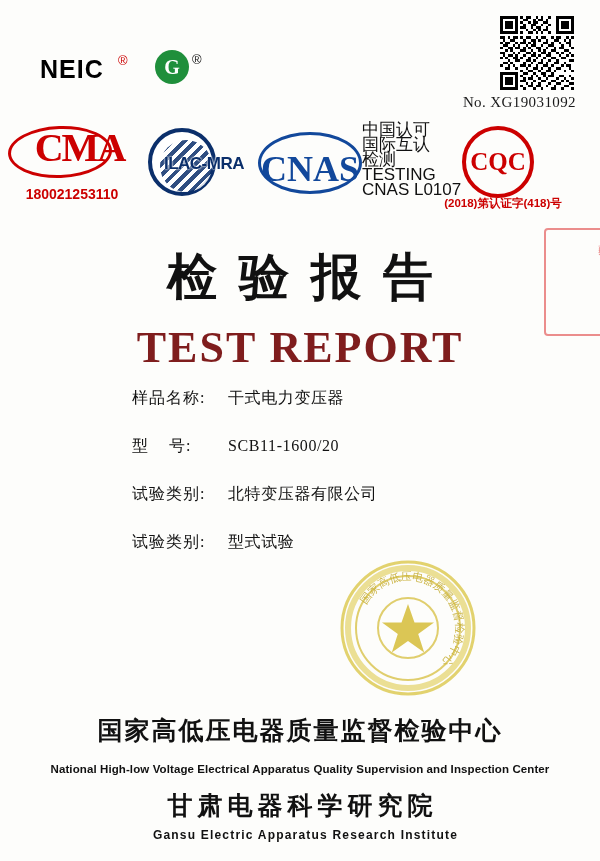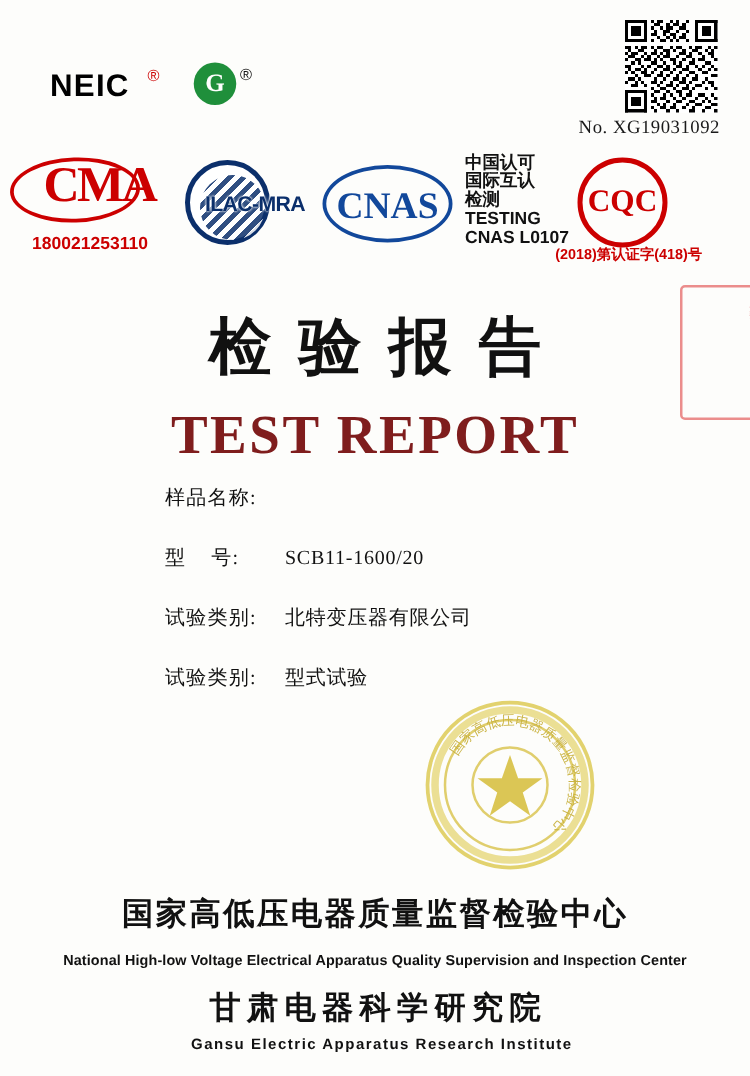--- a/index.html
+++ b/index.html
@@ -185,33 +185,33 @@
     box-sizing: border-box;
   }
   .cnas-word {
     position: absolute;
     left: 0;
     top: 20px;
     width: 104px;
     text-align: center;
     font-family: "Liberation Serif", serif;
     font-weight: bold;
-    font-size: 30px;
+    font-size: 36px;
     color: #12489b;
     letter-spacing: 0px;
   }
 
   .cnas-text {
     position: absolute;
-    left: 372px;
+    left: 362px;
     top: 122px;
     font-family: "Liberation Sans", sans-serif;
-    font-size: 14px;
+    font-size: 17px;
     line-height: 15px;
-    font-weight: bold;
+    font-weight: normal;
     color: #111;
   }
 
   .cqc-block {
     position: absolute;
     left: 462px;
     top: 126px;
     width: 76px;
     height: 72px;
   }
@@ -640,20 +640,21 @@
   <div class="cqc-num">(2018)第认证字(418)号</div>
 
   <div class="title-cn">检验报告</div>
   <div class="title-en">TEST REPORT</div>
 
   <div class="side-stamp">检验专用章</div>
 
   <div class="fields">
     <div class="field-row">
       <span class="field-label">样品名称:</span>
+      <span class="field-value">干式电力变压器</span>
     </div>
     <div class="field-row">
       <span class="field-label">型    号:</span>
       <span class="field-value">SCB11-1600/20</span>
     </div>
     <div class="field-row">
       <span class="field-label">试验类别:</span>
       <span class="field-value">北特变压器有限公司</span>
     </div>
     <div class="field-row">

